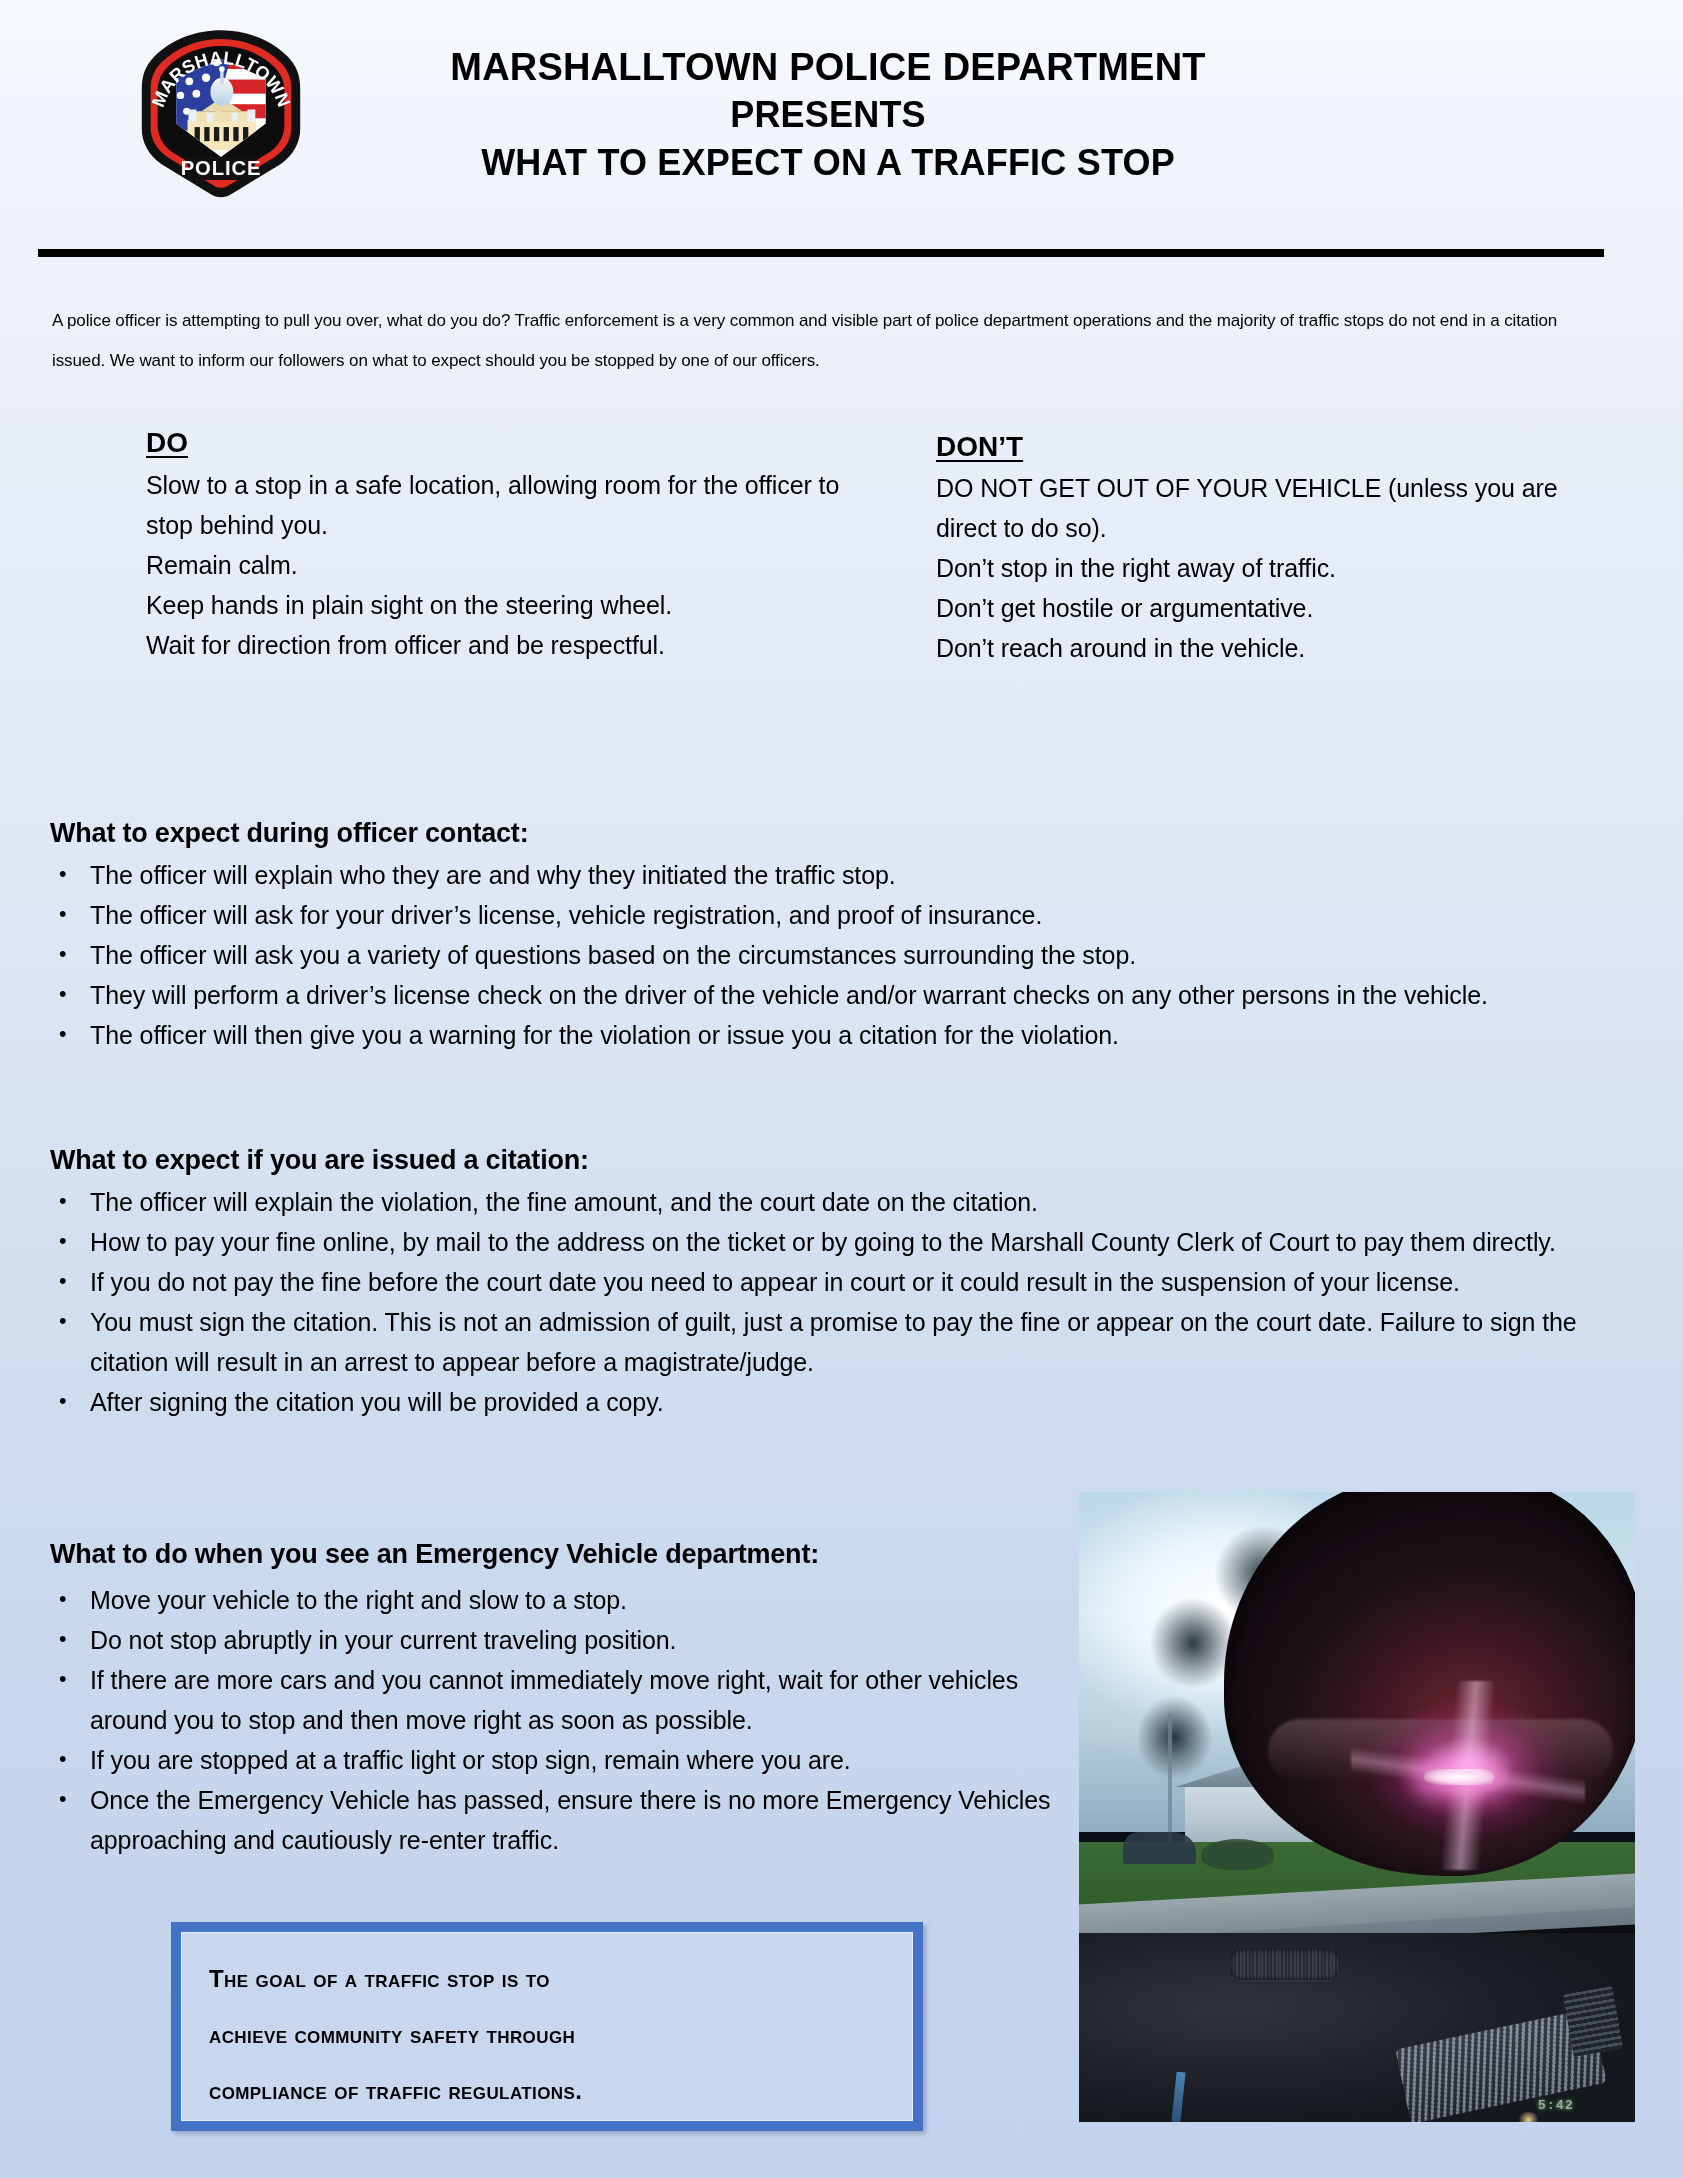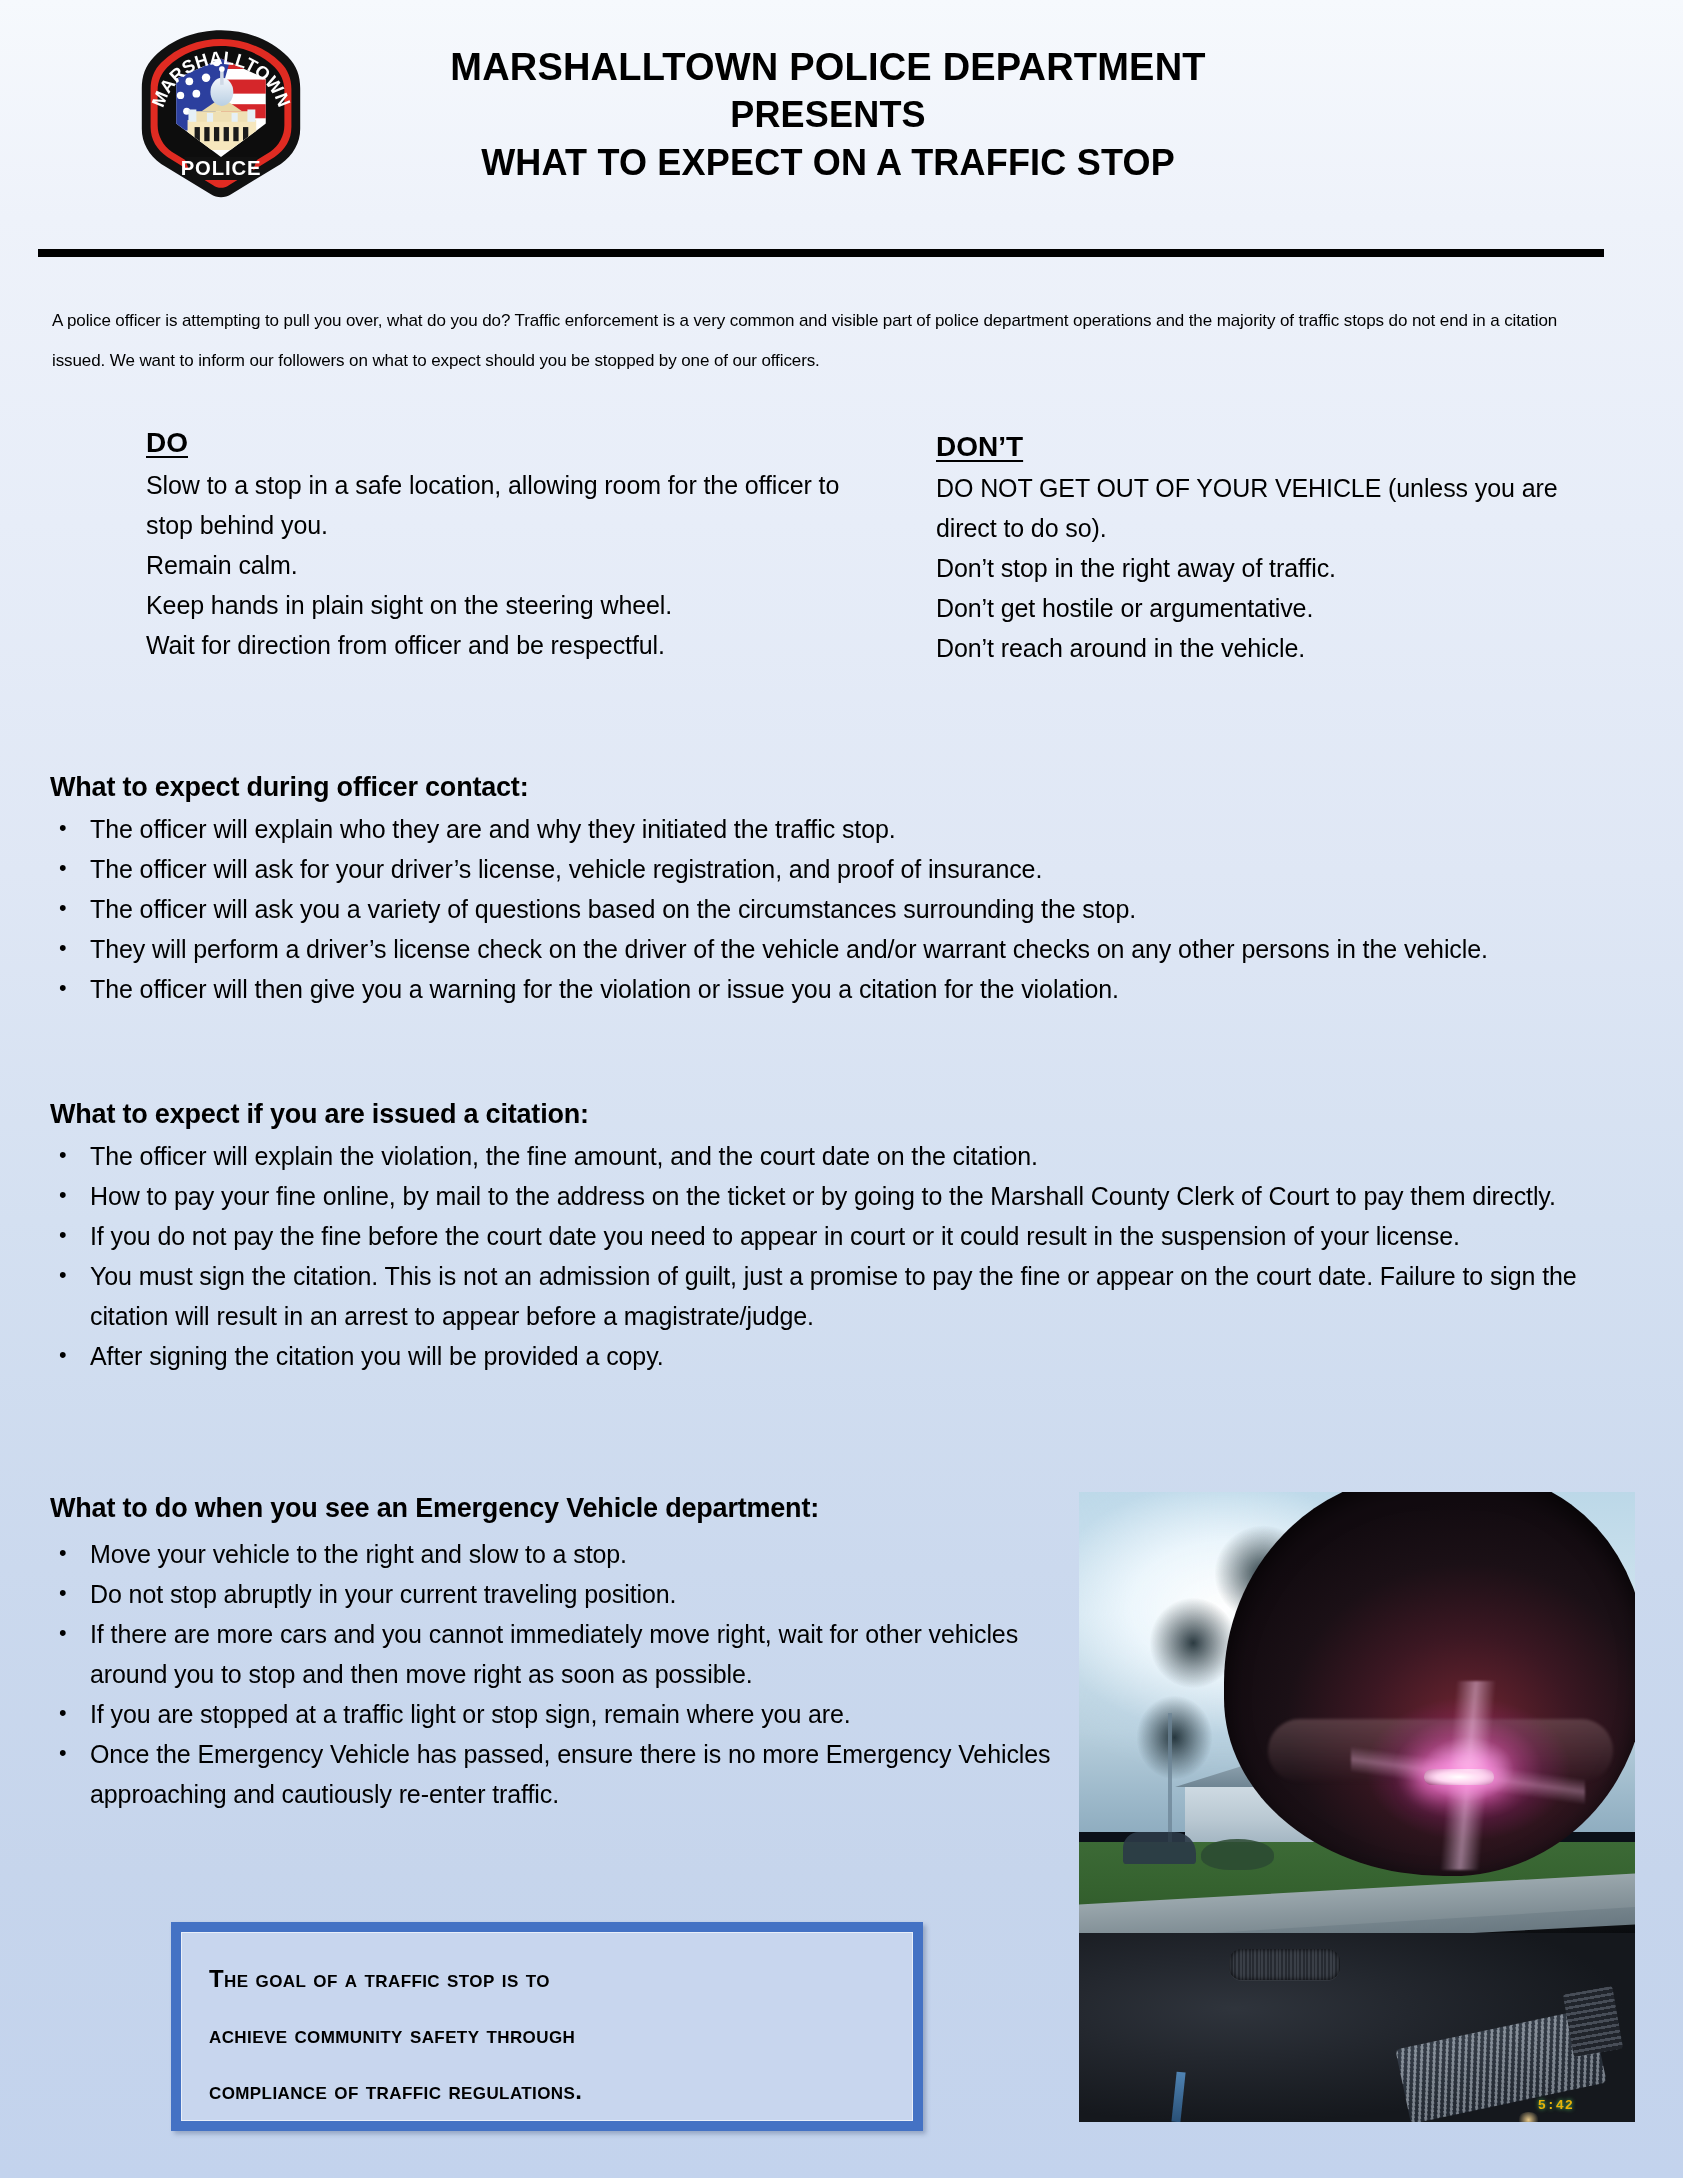--- a/index.html
+++ b/index.html
@@ -102,21 +102,21 @@
     line-height: 40px;
     margin-bottom: 1.8px;
   }
   .dd-line {
     font-size: 25px;
     line-height: 40px;
     letter-spacing: -0.1px;
   }
 
   
-  .section { position: absolute; left: 50px; width: 1571px; }
+  .section { position: absolute; left: 50px; width: 1571px; margin-top: 46px; }
   .sec-head {
     font-size: 27px;
     font-weight: bold;
     line-height: 40px;
     letter-spacing: -0.2px;
     margin-bottom: 1.8px;
   }
   ul.bullets { list-style: none; margin: 0; padding: 0; }
   ul.bullets li {
     position: relative;
@@ -286,21 +286,21 @@
     position: absolute; right: 3%; bottom: 11%; width: 9%; height: 10%;
     background: repeating-linear-gradient(180deg, #474d57 0 2.7px, #20242b 2.7px 6.3px);
     border-radius: 2.7px;
     transform: rotate(-10deg);
   }
   .ph-clock {
     position: absolute; right: 11%; bottom: 1.5%;
     font-family: "Liberation Mono", monospace;
     font-size: 13.5px;
     font-weight: bold;
-    color: #eab308;
+    color: #a3a3a3;
     text-shadow: 0 0 4.5px rgba(95,220,106,.9);
     letter-spacing: 0.9px;
   }
   .ph-amber {
     position: absolute; right: 17%; bottom: -1%; width: 23.4px; height: 16px;
     border-radius: 50%;
     background: radial-gradient(circle, #e8c98a 0%, rgba(180,140,80,0) 72%);
   }
   .ph-blue-strip {
     position: absolute; left: 17%; bottom: 0%; width: 9px; height: 8%;

